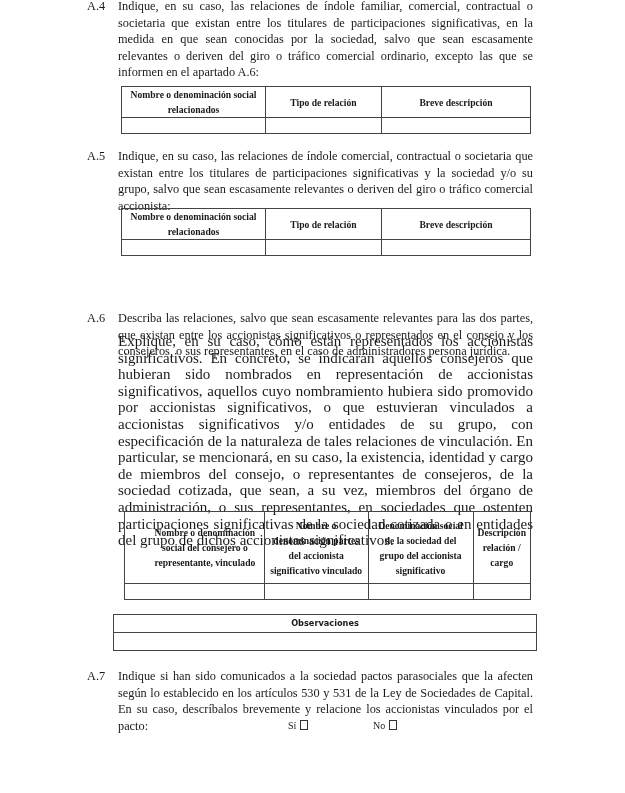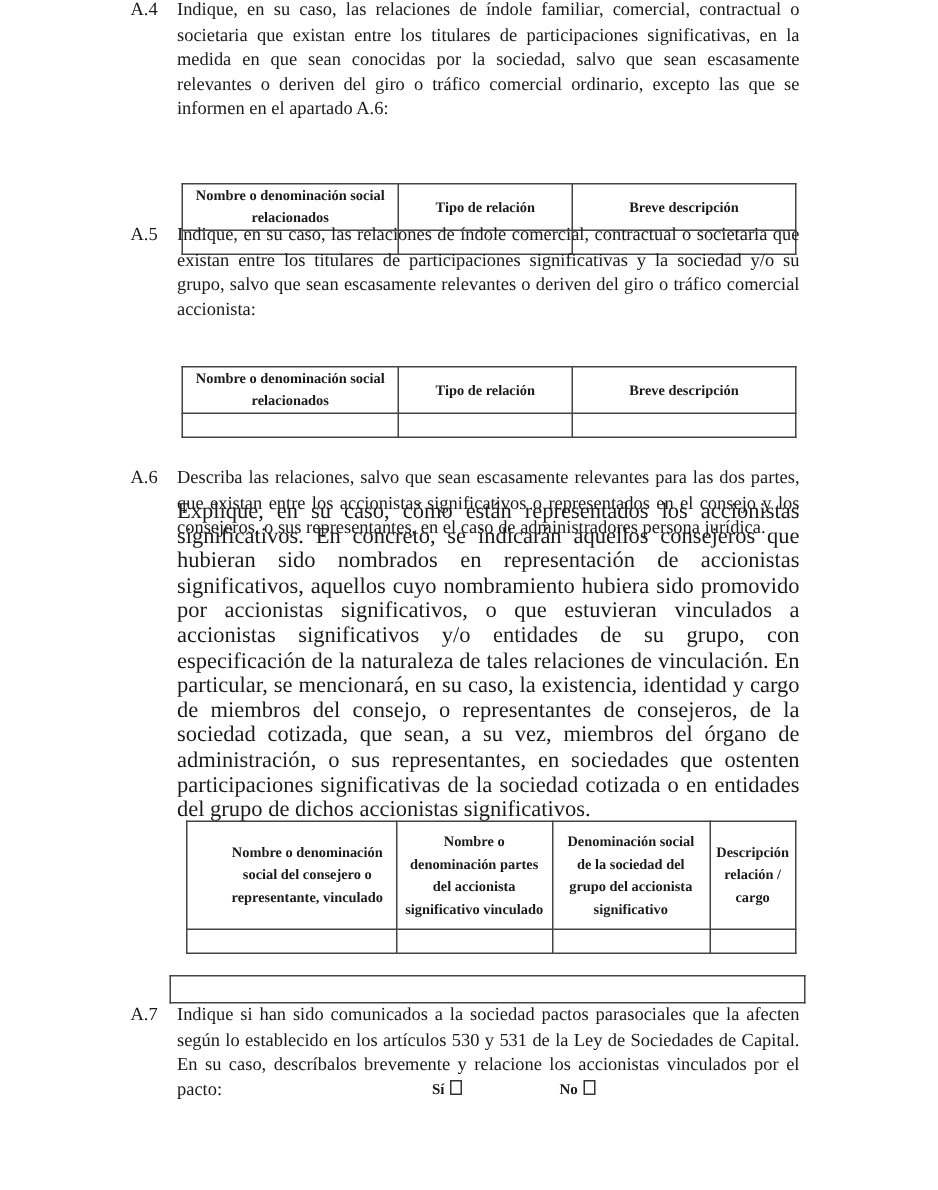--- a/index.html
+++ b/index.html
@@ -2,24 +2,24 @@
 <html><head>
 <meta charset="utf-8">
 <style>
   html, body { margin:0; padding:0; background:#ffffff; }
   body { width:625px; height:793px; position:relative; overflow:hidden;
          font-family:"Liberation Serif", "DejaVu Serif", serif; color:#1a1a1a; }
   .sec { position:absolute; left:87px; width:446px; font-size:12.3px; line-height:16.6px; }
   .sec .num { position:absolute; left:0; top:0; width:30px; }
   .sec .txt { margin-left:31px; text-align:justify; }
   .para { position:absolute; left:118px; width:415px; font-size:15px; line-height:16.6px; text-align:justify; }
-  table.grid { position:absolute; border-collapse:collapse; font-size:9.6px; font-weight:bold;margin-top:36px; }
+  table.grid { position:absolute; border-collapse:collapse; font-size:9.6px; font-weight:bold; }
   table.grid td, table.grid th { border:1px solid #444; text-align:center; vertical-align:middle; padding:0 4px; line-height:15px; font-weight:bold; }
   .obs th { font-family:"DejaVu Sans", sans-serif; font-weight:normal; font-size:8.2px; }
-  .chk { position:absolute; top:720px; font-size:10px; font-weight:bold; }
+  .chk { position:absolute; top:720px; font-size:10px; font-weight:normal; }
   .box { display:inline-block; width:6px; height:8px; border:1px solid #333; margin-left:4px; vertical-align:-1px; }
 </style>
 </head>
 <body>
 
 <div class="sec" style="top:-2px;">
   <span class="num">A.4</span>
   <div class="txt">Indique, en su caso, las relaciones de índole familiar, comercial, contractual o societaria que existan entre los titulares de participaciones significativas, en la medida en que sean conocidas por la sociedad, salvo que sean escasamente relevantes o deriven del giro o tráfico comercial ordinario, excepto las que se informen en el apartado A.6:</div>
 </div>
 <table class="grid" style="left:121px; top:86px; width:410px;">
@@ -74,20 +74,23 @@
     <td></td>
     <td></td>
     <td></td>
     <td></td>
   </tr>
 </tbody>
   </table>
 
 <table class="grid obs" style="left:113px; top:614px; width:424px;">
   <tbody>
+      <tr style="height:18px;">
+    <th>Observaciones</th>
+  </tr>
   <tr style="height:18px;">
     <td></td>
   </tr>
 </tbody>
   </table>
 
 <div class="sec" style="top:668px;">
   <span class="num">A.7</span>
   <div class="txt">Indique si han sido comunicados a la sociedad pactos parasociales que la afecten según lo establecido en los artículos 530 y 531 de la Ley de Sociedades de Capital. En su caso, descríbalos brevemente y relacione los accionistas vinculados por el pacto:</div>
 </div>

